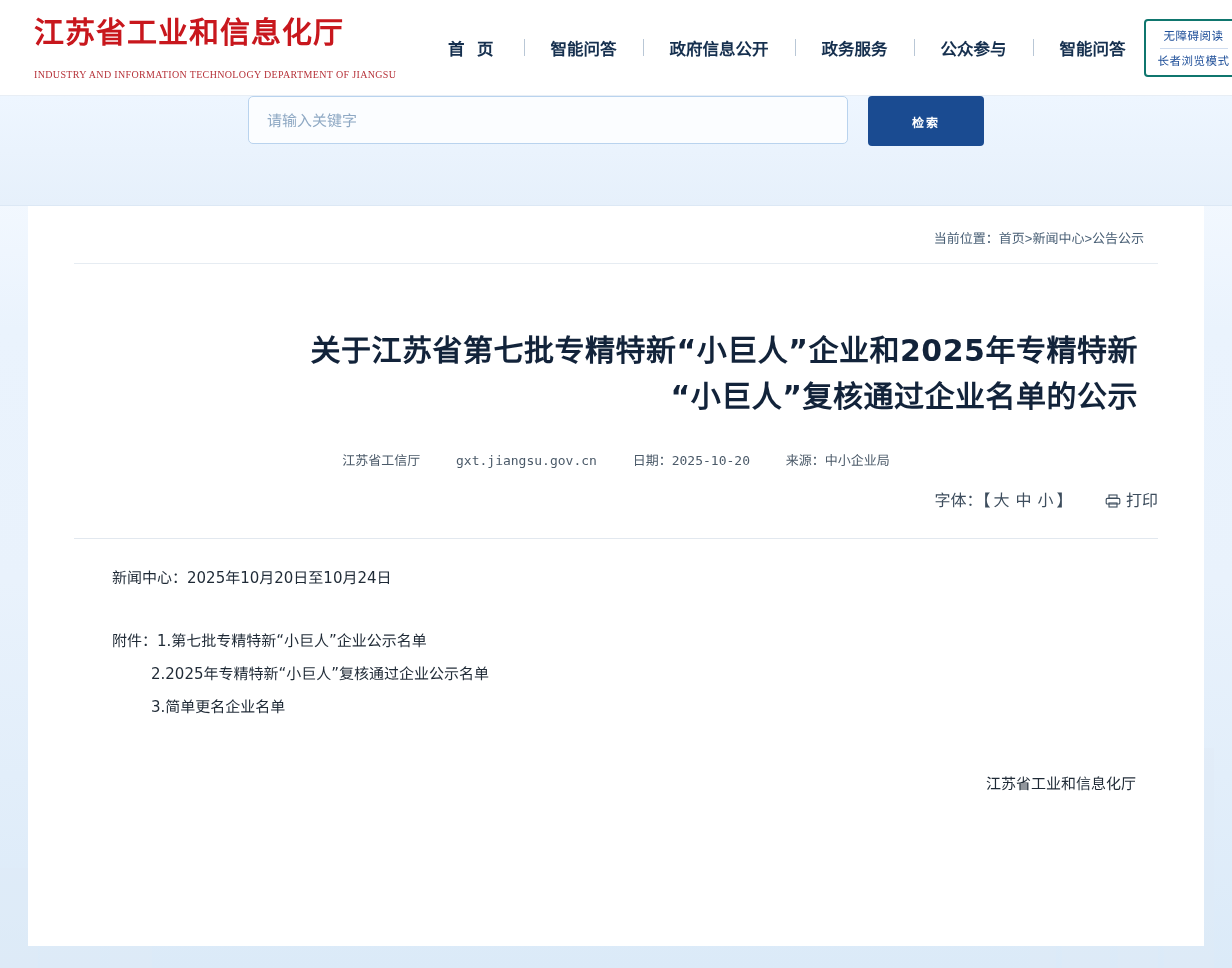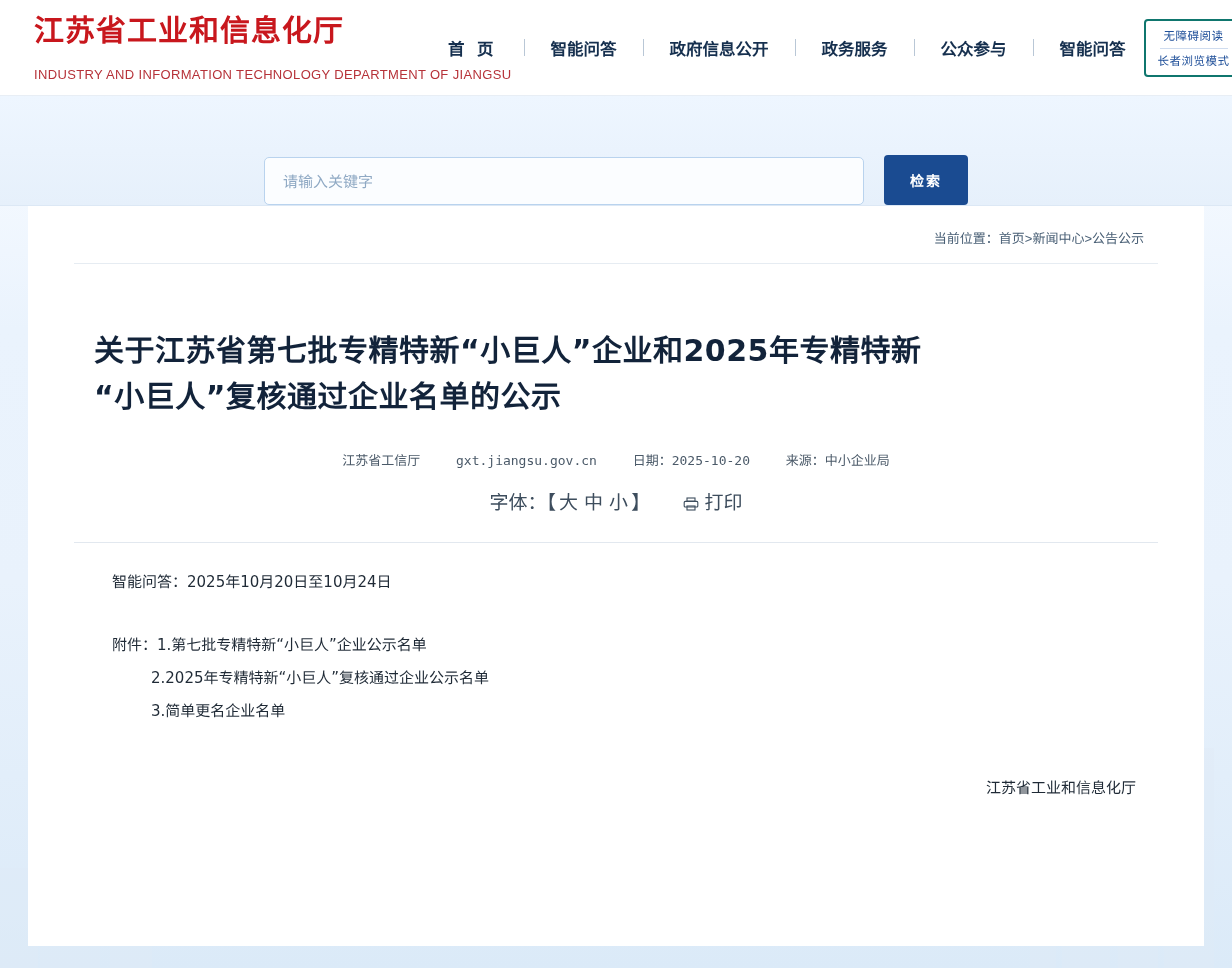--- a/index.html
+++ b/index.html
@@ -35,22 +35,22 @@
     z-index: 3;
   }
   .logo-block { width: 372px; flex: 0 0 372px; }
   .logo-title {
     font-family: "DejaVu Sans", "Liberation Sans", sans-serif;
     font-size: 30px; font-weight: bold; letter-spacing: 1px;
     color: #c8171d; line-height: 1.1; white-space: nowrap;
   }
   .logo-sub {
     margin-top: 20px;
-    font-family: Liberation Sans, sans-serif;
-    font-size: 13px; letter-spacing: .35px; color: #b63239; white-space: nowrap;
+    font-family: Liberation Serif, serif;
+    font-size: 10px; letter-spacing: .35px; color: #b63239; white-space: nowrap;
   }
   .nav {
     flex: 1 1 auto;
     display: flex; align-items: center;
     gap: 8px;
     padding-left: 38px;
   }
   .nav a {
     font-size: 16.5px; color: #16304f; text-decoration: none;
     font-weight: bold; padding: 0 18px;
@@ -71,78 +71,78 @@
   .access-box div {
     font-size: 11.5px; color: #21519a; line-height: 18px; letter-spacing: .5px;
   }
   .access-box .sep {
     height: 1px; background: #cfdcef; margin: 3px 14px; line-height: 0;
   }
   
   .search-band {
     position: relative; z-index: 3;
     height: 110px;
-    display: flex; align-items: flex-end; justify-content: center;
+    display: flex; align-items: flex-start; justify-content: center;
     gap: 20px;
     background: linear-gradient(180deg,#eef6ff 0%, #e6f0fb 100%);
     border-bottom: 1px solid #dce8f5;
   }
   .search-input {
     width: 600px; height: 48px;
     border: 1px solid #b9d3ee;
     border-radius: 5px;
     background: #fbfdff;
     padding: 0 18px;
     font-size: 15px;
     color: #333;
     font-family: "Liberation Sans", sans-serif;
   }
   .search-input::placeholder { color: #8fa9c4; }
   .search-btn {
-    width: 84px; height: 50px;
+    width: 116px; height: 50px;
     background: #1a4b91;
     color: #fff; border: none; border-radius: 4px;
-    font-size: 14px; font-weight: bold; letter-spacing: 2px;
+    font-size: 12px; font-weight: bold; letter-spacing: 2px;
     cursor: pointer;
     font-family: "Liberation Sans", sans-serif;
   }
   
   .card {
     position: relative; z-index: 2;
     margin: 0 28px;
     background: #ffffff;
     min-height: 740px;
     padding: 0 46px 20px;
   }
   .breadcrumb {
     padding: 22px 14px 16px;
     font-size: 13px; color: #4a6076;
     border-bottom: 1px solid #e6ecf2;
     text-align: right;
   }
   .breadcrumb span { color: #4a6076; }
   .doc-title {
-    text-align: left;
+    text-align: right;
     font-family: "DejaVu Sans", "Liberation Sans", sans-serif;
     font-size: 30px; font-weight: bold; color: #12233a;
     line-height: 46px;
     padding: 44px 20px 0;
     letter-spacing: .5px;
   }
   .meta {
     margin-top: 30px;
     text-align: center;
     font-family: "DejaVu Sans Mono", "Liberation Mono", monospace;
     font-size: 13px; color: #4b5a69;
   }
   .meta span { margin: 0 14px; text-align: right; }
   .fontrow {
     margin-top: 18px;
-    text-align: center;
-    font-size: 19px; color: #3d4d5d;
+    text-align: right;
+    font-size: 16px; color: #3d4d5d;
   }
   .fontrow .sizes a { color: #3d4d5d; text-decoration: none; margin: 0 3px; }
   .print { margin-left: 28px; color: #3d4d5d; text-decoration: none; }
   .printer-icon {
     display: inline-block; vertical-align: -2px; margin-right: 5px;
   }
   .rule { height: 1px; background: #e2e8ef; margin: 26px 0 0; }
   .body-text {
     padding: 24px 8px 0;
     font-family: "DejaVu Sans", "Liberation Sans", sans-serif;
@@ -240,21 +240,21 @@
             <rect x="1.2" y="4.4" width="13.6" height="5.6" rx="1"></rect>
             <rect x="4" y="9" width="8" height="4"></rect>
           </svg>
         </span><span>打印</span>
       </a>
     </div>
 
     <div class="rule"></div>
 
     <div class="body-text">
-      <p class="indent">智能问答：2025年10月20日至10月24日</p>
+      <p class="indent">新闻中心：2025年10月20日至10月24日</p>
 
       <div class="att-list">
         <p class="indent att-item">附件：1.第七批专精特新“小巨人”企业公示名单</p>
         <p class="att-item sub">2.2025年专精特新“小巨人”复核通过企业公示名单</p>
         <p class="att-item sub">3.简单更名企业名单</p>
       </div>
 
       <div class="signature">
         <div>江苏省工业和信息化厅</div>
 

